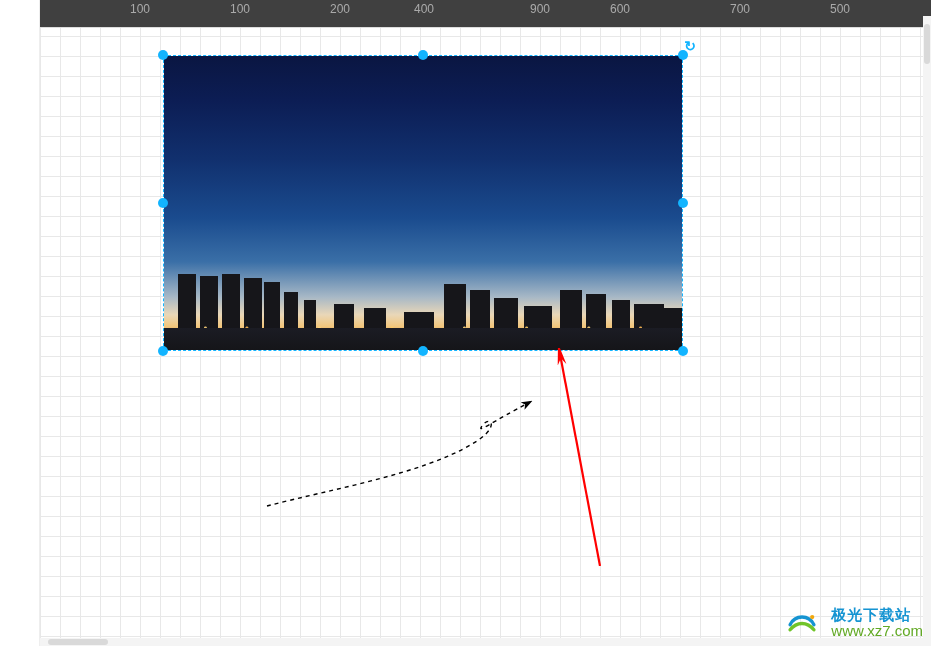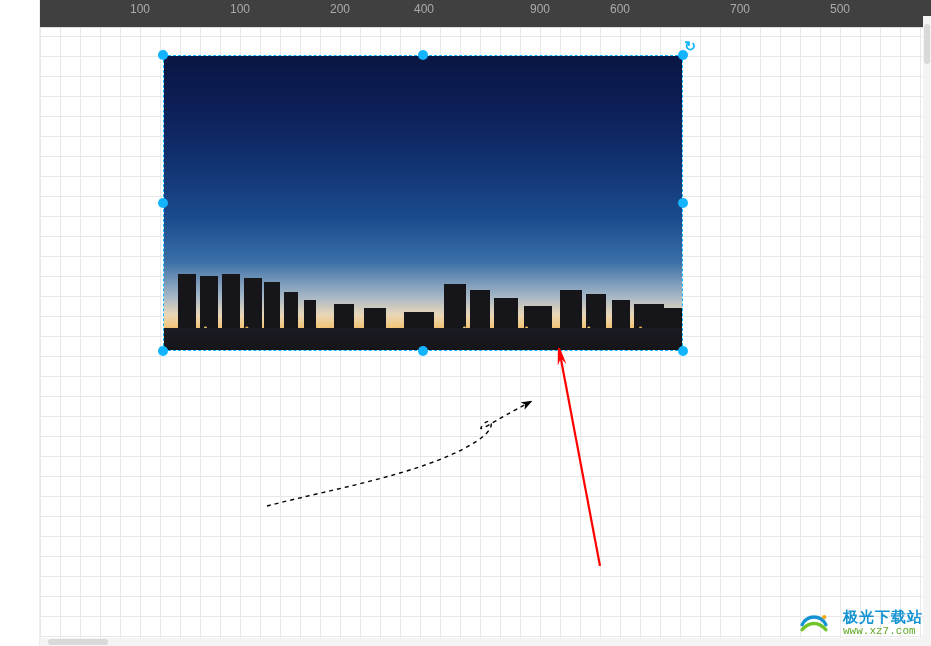--- a/index.html
+++ b/index.html
@@ -160,21 +160,21 @@
     display: flex; align-items: center;
     gap: 12px;
     opacity: 0.95;
   }
   .wm-logo {
     width: 34px; height: 34px;
     position: relative;
   }
   .wm-text { display:flex; flex-direction:column; line-height:1.1; }
   .wm-title { font-size: 15px; color:#0a8fd0; font-weight:600; letter-spacing:1px;}
-  .wm-url { font-size: 11px; color:#5aa51a;font-family:Liberation Mono, monospace; }
+  .wm-url { font-size: 15px; color:#5aa51a; }
 
   
   .scroll-v {
     position:absolute; right:0; top:16px; bottom:0; width:8px;
     background:#f4f4f4;
   }
   .scroll-v .thumb{ position:absolute; top:8px; left:1px; width:6px; height:40px; background:#d9d9d9; border-radius:3px;}
   .scroll-h {
     position:absolute; left:40px; right:8px; bottom:0; height:8px;
     background:#f4f4f4;

